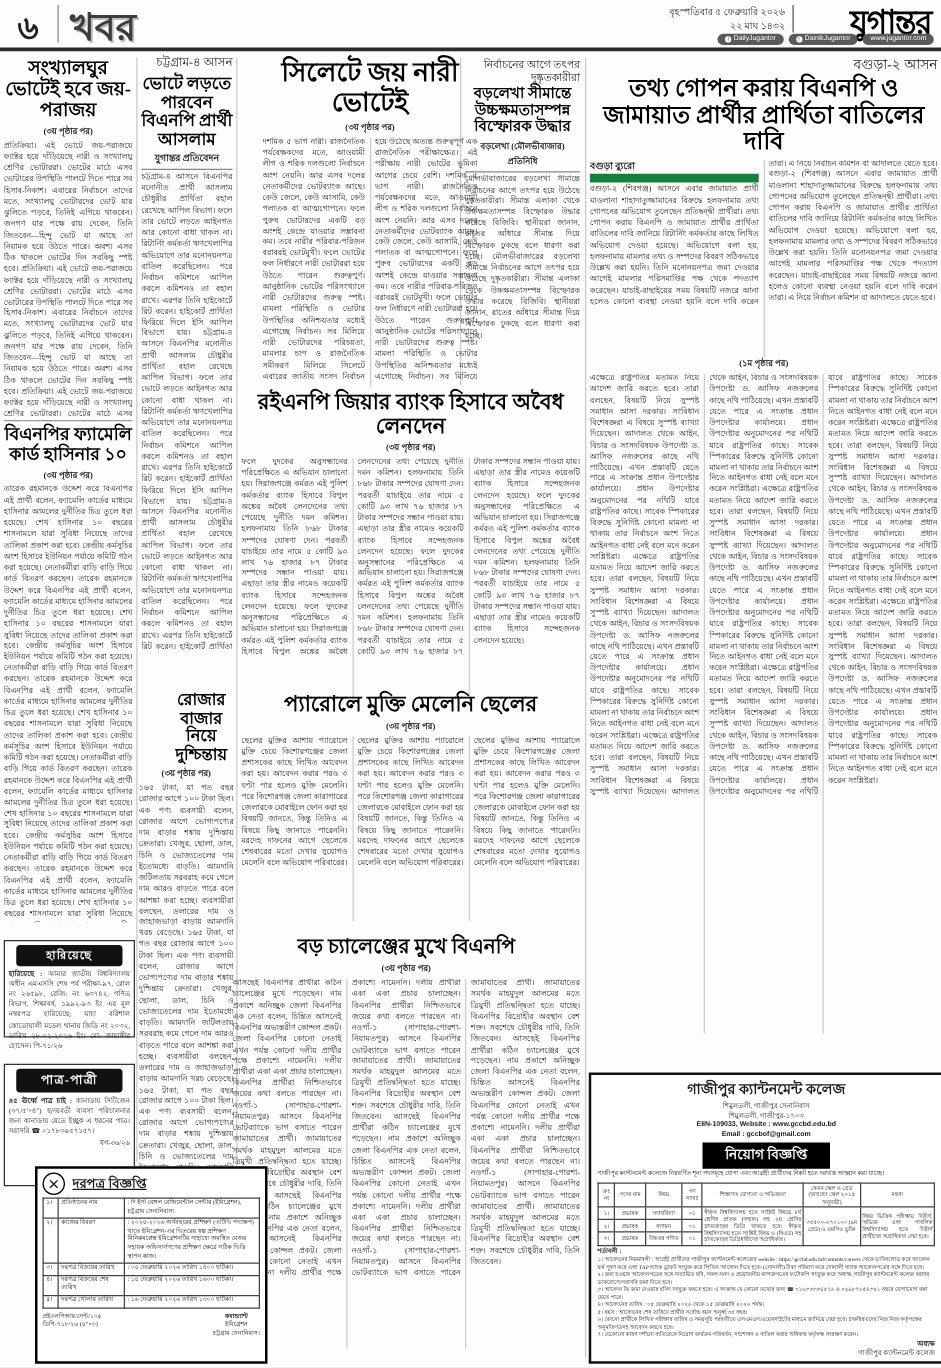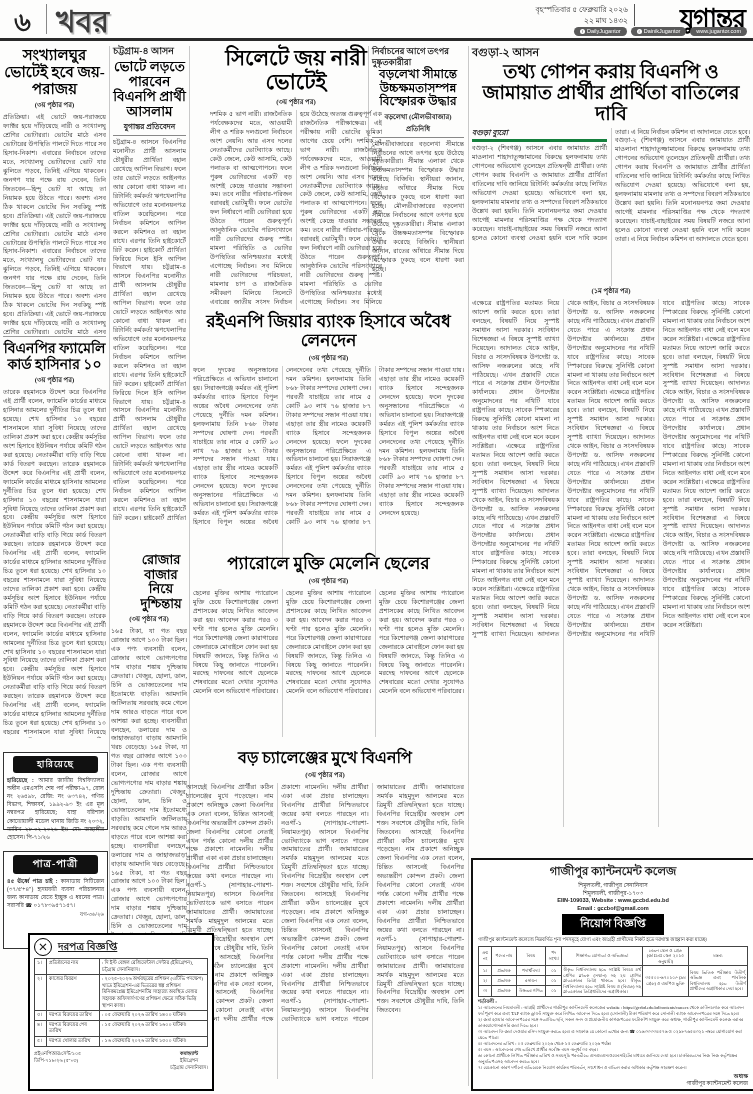--- a/index.html
+++ b/index.html
@@ -16,30 +16,30 @@
   .brand{position:absolute;right:8px;top:-1px;font-size:25px;font-weight:bold;letter-spacing:-1px;color:#000;
          font-family:"Liberation Serif",serif;transform:scaleY(1.08);}
   .badges{position:absolute;right:6px;top:27px;display:flex;gap:4px;}
   .badge{background:#5a5a5a;color:#fff;font-size:5.5px;line-height:9px;height:9px;padding:0 6px;border-radius:5px;
          font-family:"Liberation Sans",sans-serif;display:flex;align-items:center;gap:2px;}
   .badge .dot{width:5px;height:5px;border-radius:50%;background:#fff;color:#5a5a5a;font-size:4px;line-height:5px;
               text-align:center;display:inline-block;}
   .mastrule{position:absolute;left:0;top:38px;width:753px;height:3px;background:#2b2b2b;}
   
   .story{position:absolute;}
-  .kicker{font-size:9.5px;font-weight:bold;text-align:left;line-height:1.25;}
+  .kicker{font-size:9.5px;font-weight:normal;text-align:right;line-height:1.25;}
   .hl{font-weight:bold;text-align:center;color:#000;line-height:1.12;margin:1px 0 2px 0;}
   .cont{font-size:6.8px;font-weight:bold;text-align:center;margin:1px 0 2px 0;}
   .byline{font-size:7.5px;font-weight:bold;text-align:center;border-bottom:1px solid #888;
           padding-bottom:2px;margin-bottom:2px;}
   .body{font-size:6.3px;line-height:1.42;text-align:justify;color:#222;overflow:hidden;
         font-family:"Liberation Serif",serif;}
   .cols2{column-count:2;column-gap:8px;column-rule:1px solid #ccc;}
   .cols3{column-count:3;column-gap:8px;column-rule:1px solid #ccc;}
-  .lead-byline{font-weight:bold;font-size:7.5px;border-bottom:3px solid #15803d;margin-bottom:2px;padding-bottom:1px;font-style:italic;}
+  .lead-byline{font-weight:bold;font-size:7.5px;border-bottom:7px solid #15803d;margin-bottom:2px;padding-bottom:1px;}
   .vrule{position:absolute;width:1px;background:#c9c9c9;}
   .toprule{border-top:1px solid #9a9a9a;padding-top:3px;}
   
   .adbox{position:absolute;border:1px solid #333;background:#fff;padding:2px 3px;}
   .adbanner{background:#111;color:#fff;font-weight:bold;text-align:center;border-radius:3px;
             font-size:10px;padding:1px 0;margin:1px 6px 3px 6px;letter-spacing:1px;}
   .adtext{font-size:5.6px;line-height:1.45;text-align:justify;}
   .adcode{font-size:5.4px;text-align:right;margin-top:2px;}
   
   .tender{position:absolute;border:2px solid #000;background:#fff;padding:3px 4px;font-family:"Liberation Serif",serif;}

